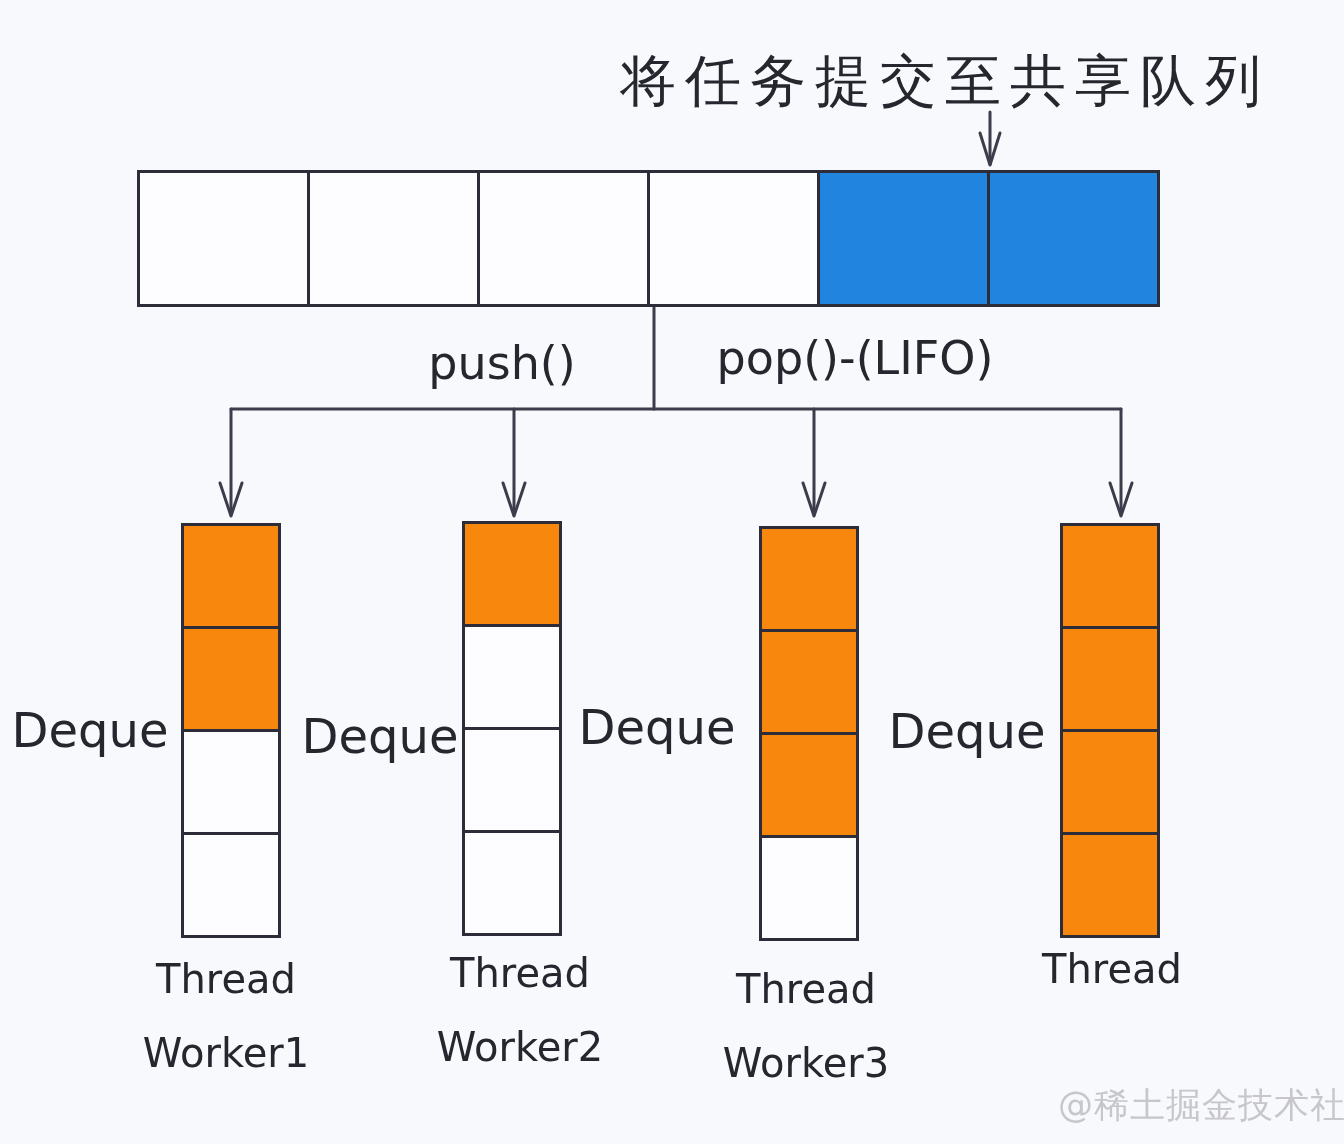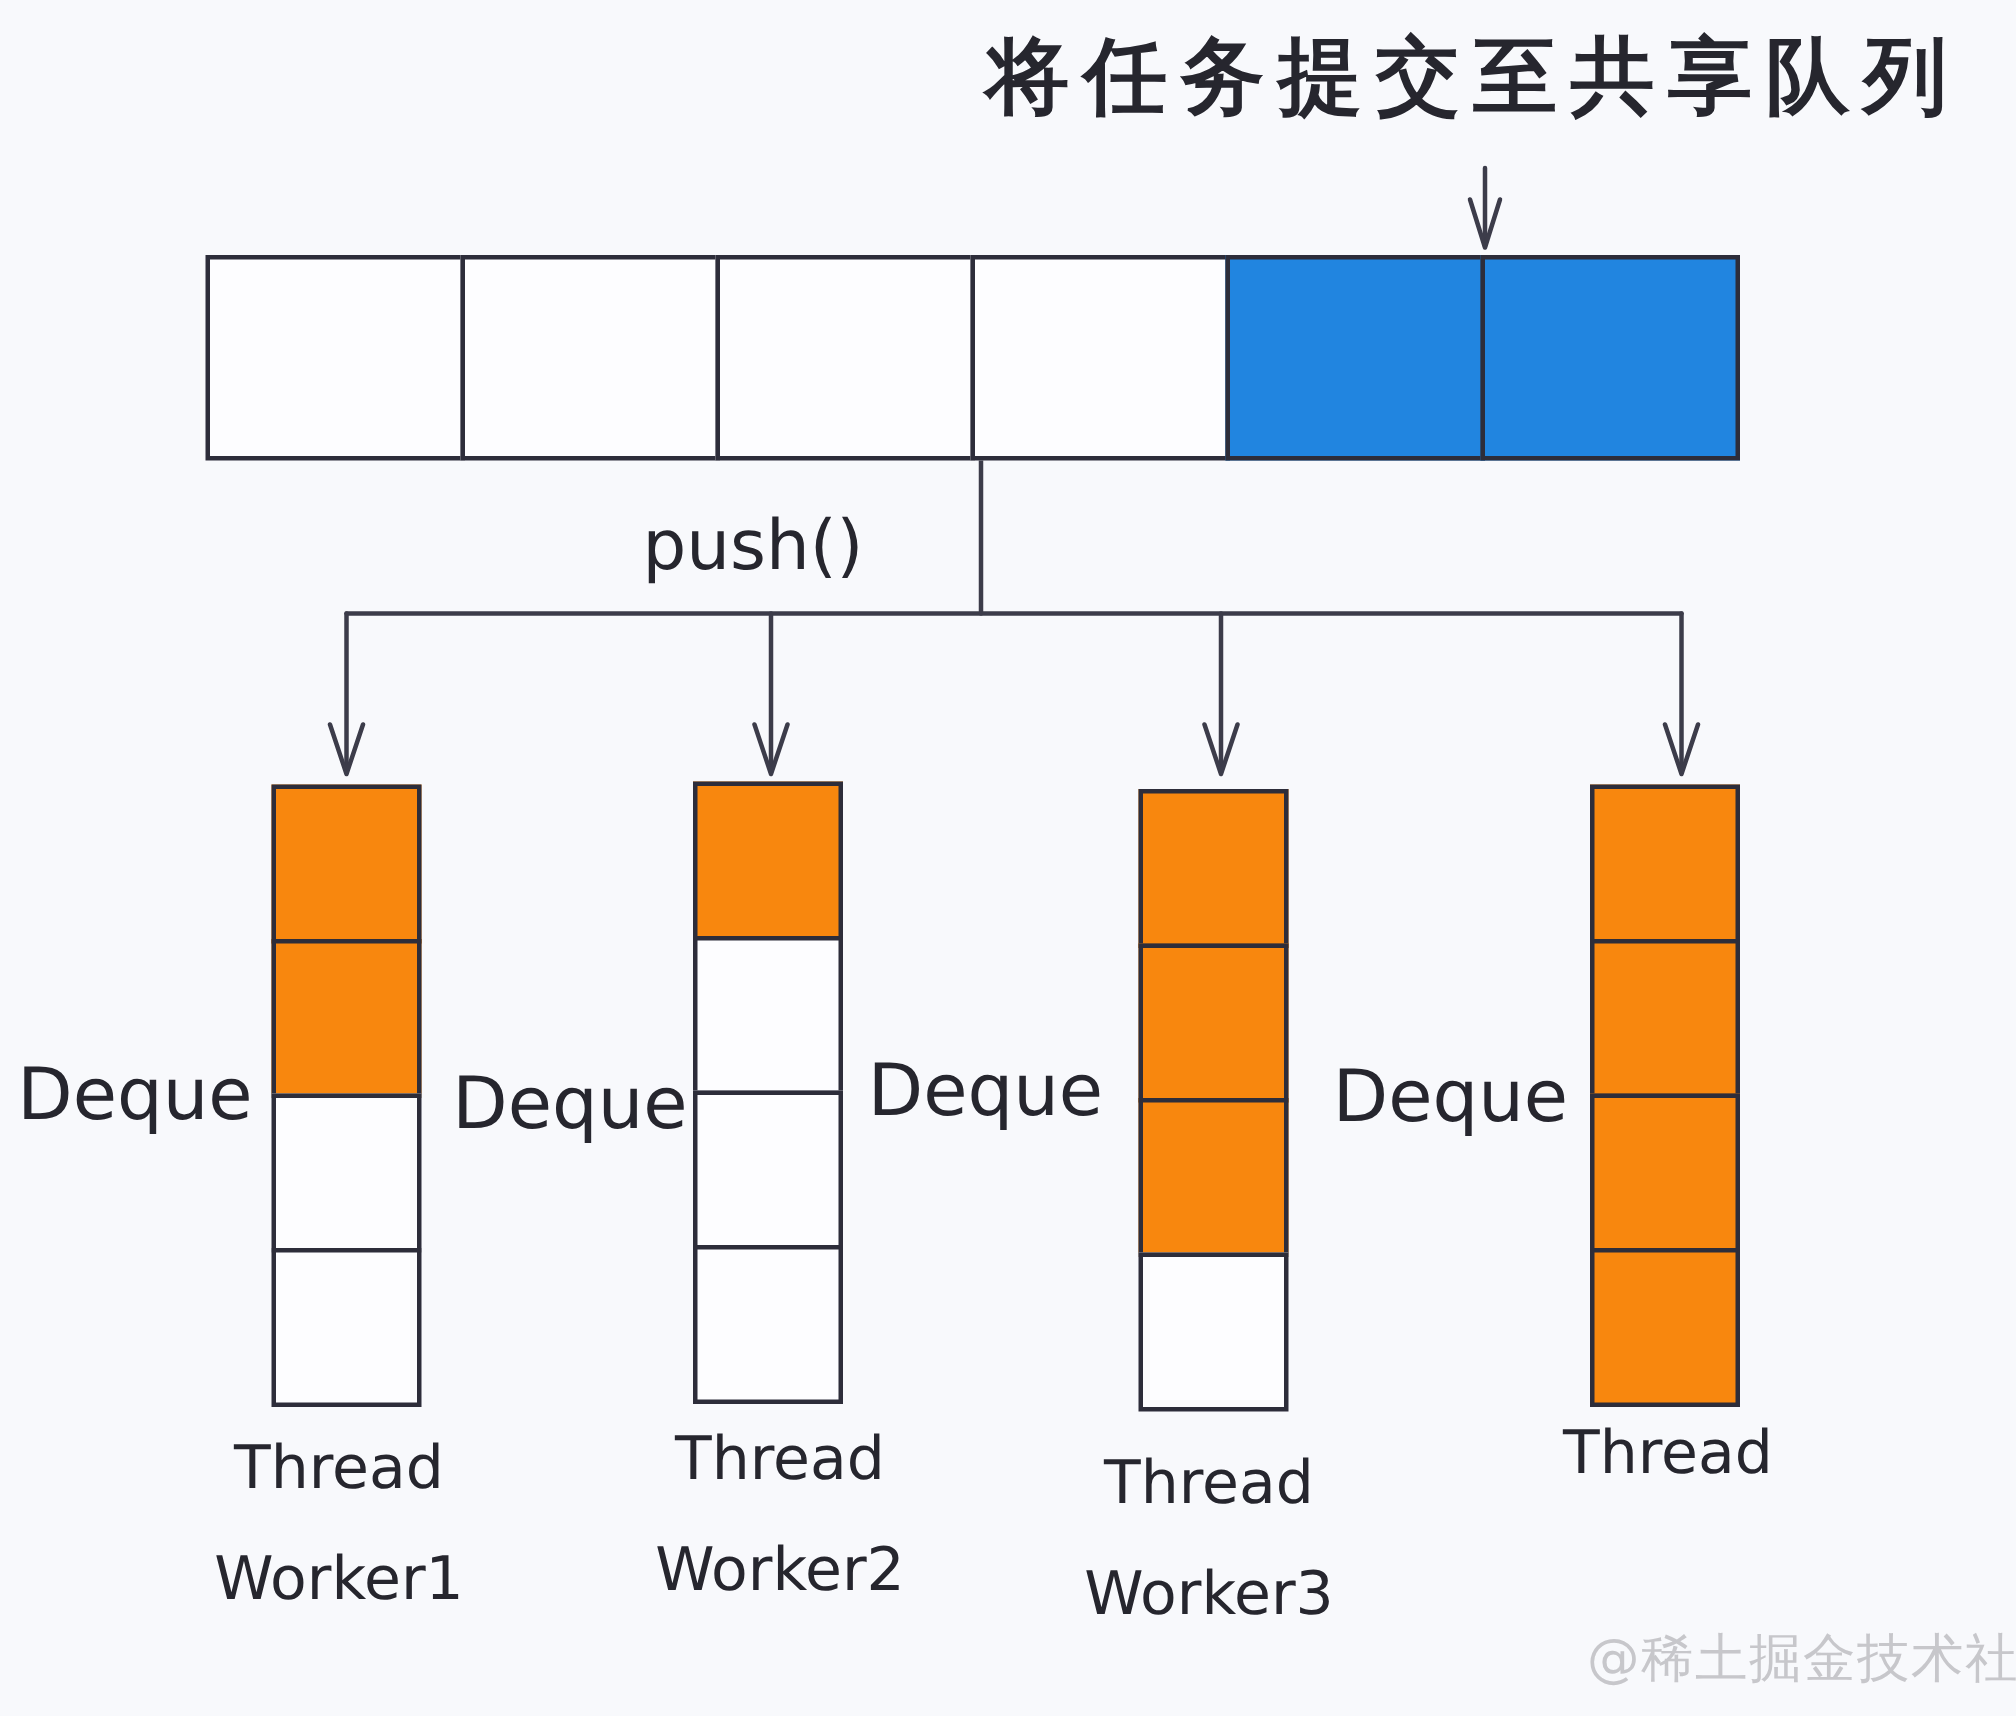--- a/index.html
+++ b/index.html
@@ -12,23 +12,23 @@
     --wm:#c7c7cb;
     --cellbg:#fdfdff;
   }
   *{box-sizing:border-box;margin:0;padding:0;}
   body{background:#e8e8ee;font-family:"DejaVu Sans",sans-serif;}
   .canvas{
     position:relative;width:1344px;height:1144px;background:var(--bg);
     overflow:hidden;color:var(--ink);
   }
   .title{
-    position:absolute;left:620px;top:14px;width:724px;
-    font-size:56px;letter-spacing:9px;text-align:center;white-space:nowrap;
-    color:var(--ink);font-weight:700;
+    position:absolute;left:620px;top:44px;width:724px;
+    font-size:56px;letter-spacing:9px;white-space:nowrap;
+    color:var(--ink);font-weight:400;
   }
   svg.overlay{position:absolute;left:0;top:0;pointer-events:none;}
   
   .queue{position:absolute;left:137px;top:170px;display:flex;}
   .queue .cell{
     width:173px;height:137px;background:var(--cellbg);
     border:3px solid var(--border);margin-left:-3px;
   }
   .queue .cell:first-child{margin-left:0;}
   .queue .cell.filled{background:var(--blue);}
@@ -115,20 +115,21 @@
   <div class="queue">
       <div class="cell"></div>
       <div class="cell"></div>
       <div class="cell"></div>
       <div class="cell"></div>
       <div class="cell filled"></div>
       <div class="cell filled"></div>
     </div>
 
   <div class="op-label push-label">push()</div>
+  <div class="op-label pop-label">pop()-(LIFO)</div>
 
   <div class="deque d1">
       <div class="cell filled"></div>
       <div class="cell filled"></div>
       <div class="cell"></div>
       <div class="cell"></div>
     </div>
   <div class="deque d2">
       <div class="cell filled"></div>
       <div class="cell"></div>

